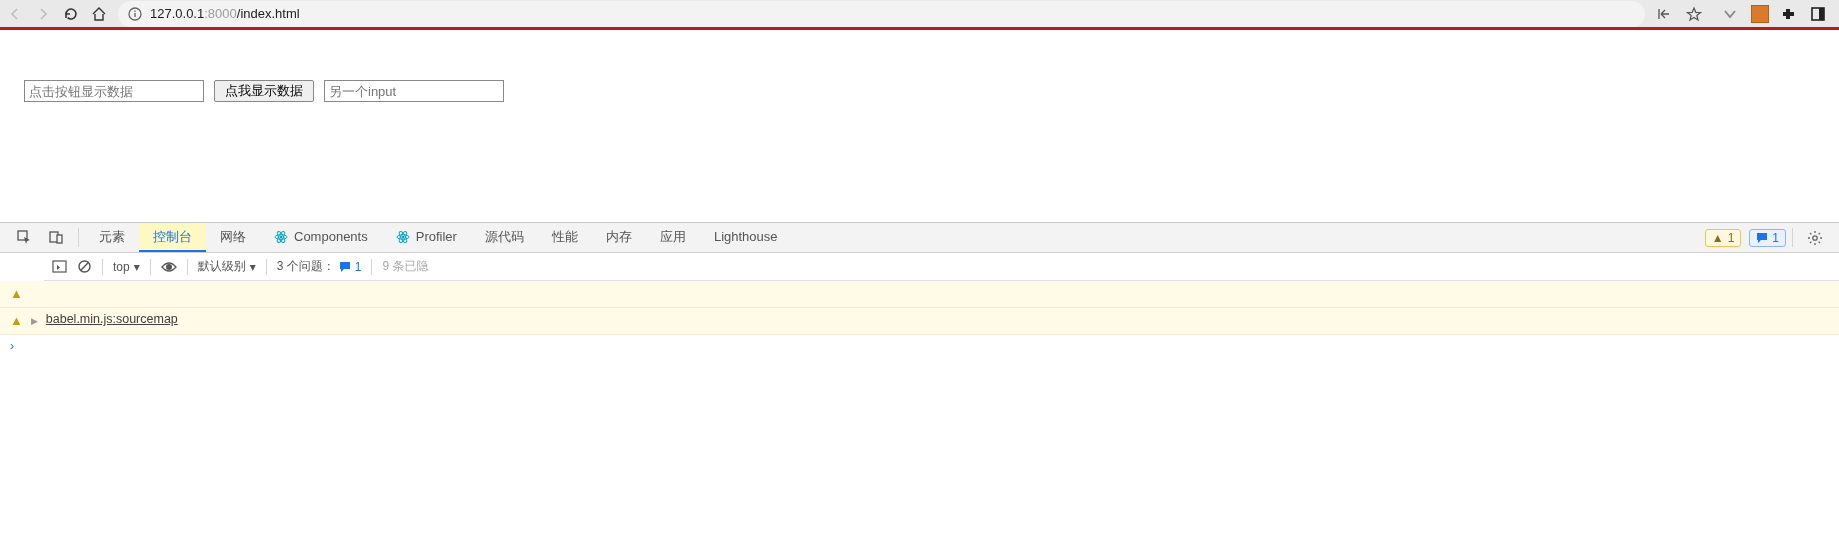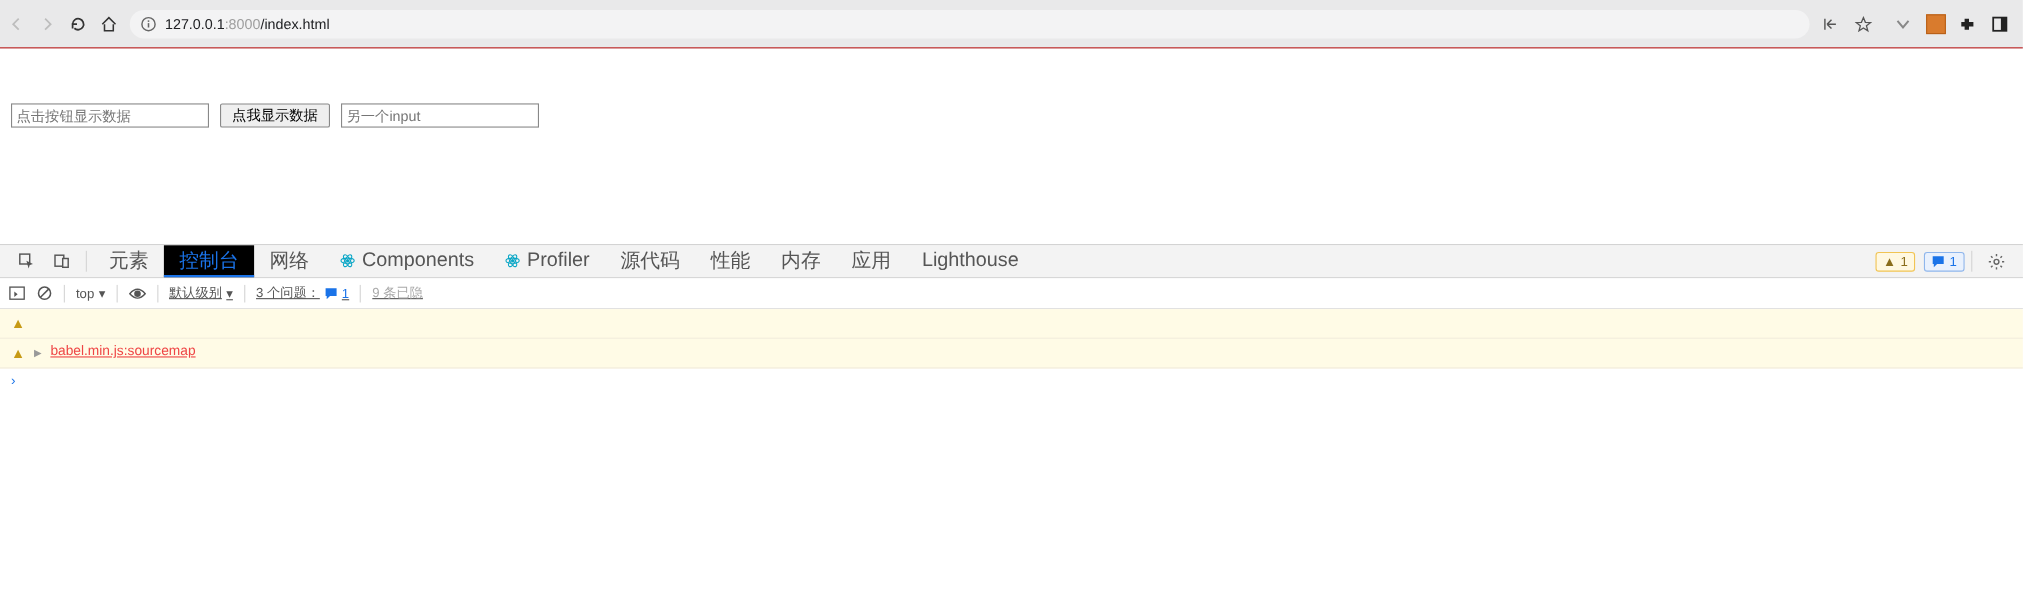--- a/index.html
+++ b/index.html
@@ -1,90 +1,90 @@
 <!DOCTYPE html>
 <html><head>
 <meta charset="utf-8">
 <style>
   * { box-sizing: border-box; margin: 0; padding: 0; font-family: -apple-system, "Segoe UI", Arial, sans-serif; }
   body { width: 1839px; height: 542px; background: #fff; overflow: hidden; font-size: 13px; color: #333; }
 
   
   .browser-bar {
-    height: 44px; background: #e9e9ea; border-bottom: 1px solid #b91c1c;
+    height: 30px; background: #e9e9ea; border-bottom: 3px solid #b91c1c;
     display: flex; align-items: center; padding: 0 6px; gap: 10px;
   }
   .nav-btn { width: 18px; height: 18px; display:flex; align-items:center; justify-content:center; color:#555; cursor:pointer; }
   .nav-btn.disabled { color:#bdbdbd; }
   .addr-wrap {
     flex: 1; height: 26px; background: #f3f3f4; border-radius: 14px;
     display:flex; align-items:center; padding: 0 10px; gap:8px; color:#555;
   }
   .addr-host { color:#202124; }
   .addr-rest { color:#202124; }
   .addr-sep { color:#9e9e9e; }
   .right-icons { display:flex; align-items:center; gap:12px; padding-right:6px; }
   .pg-avatar { width:18px; height:18px; background:#d97b2d; border:1px solid #b86018; }
   .ext-plus { font-size:18px; font-weight:bold; color:#222; }
 
   
-  .page-content { padding: 50px 10px 0 10px; display:flex; gap:10px; }
+  .page-content { padding: 50px 10px 0 10px; display:flex; gap:10px;margin-left:14px; }
   .page-content input[type=text] {
     width: 180px; height: 22px; border:1px solid #888; padding:1px 4px; font-size:13px;
   }
   .page-content button {
     height:22px; border:1px solid #888; background:#efefef; padding:0 10px; font-size:13px;
     border-radius:2px; cursor:pointer;
   }
 
   
   .devtools {
     position:absolute; left:0; right:0; bottom:0; height:320px;
     display:flex; flex-direction:column; background:#fff; border-top:1px solid #c9c9c9;
   }
   .dt-tabs {
     height:30px; border-bottom:1px solid #d0d0d0; background:#f3f3f3;
     display:flex; align-items:stretch; padding:0 8px; gap:0;
   }
   .dt-tab-btn {
     display:flex; align-items:center; gap:6px; padding:0 14px; color:#555;
-    border-bottom:2px solid transparent; cursor:pointer; font-size:18px;
+    border-bottom:2px solid transparent; cursor:pointer; font-size:13px;
   }
   .dt-tab-btn.icon-only { padding:0 8px; }
-  .dt-tab-btn.active { color:#1a73e8; border-bottom-color:#1a73e8; background:#000000; }
+  .dt-tab-btn.active { color:#1a73e8; border-bottom-color:#1a73e8; background:#fef9c3; }
   .dt-sep { width:1px; background:#d4d4d4; margin:5px 6px; }
   .dt-spacer { flex:1; }
   .badge-warn, .badge-info {
     display:flex; align-items:center; gap:4px; border:1px solid; border-radius:3px;
     padding:0 6px; height:18px; align-self:center; font-size:12px;
   }
   .badge-warn { border-color:#f1c453; background:#fff8e1; color:#8a6d1b; }
   .badge-info { border-color:#8fb6ec; background:#e9f1fd; color:#1a73e8; }
   .gear { color:#666; display:flex; align-items:center; padding:0 8px; }
 
   .dt-toolbar {
     height:28px; border-bottom:1px solid #e1e1e1; background:#fff;
-    display:flex; align-items:center; padding:0 8px; gap:10px; font-size:12px; color:#555;
+    display:flex; align-items:center; padding:0 8px; gap:10px; font-size:12px; color:#555;margin-left:44px;
   }
   .tb-sep { width:1px; height:16px; background:#d4d4d4; }
   .tb-ctx { display:flex; align-items:center; gap:4px; }
   .tb-filter { flex:1; height:20px; border:none; outline:none; font-size:12px; background:transparent; }
-  .tb-right { display:flex; align-items:flex-end; gap:10px;text-decoration:underline; }
+  .tb-right { display:flex; align-items:flex-end; gap:10px; }
 
   .console-body { flex:1; overflow:auto; font-family: Menlo, Consolas, monospace; font-size:12.5px; }
   .log-row {
     display:flex; align-items:flex-start; gap:8px; padding:4px 10px;
     border-bottom:1px solid #f1eadb;
   }
   .log-warn { background:#fffbe6; color:#5c4b1f; }
   .warn-icon { color:#c79a14; font-size:13px; line-height:18px; }
   .expand-tri { color:#999; font-size:9px; line-height:18px; }
   .log-text { flex:1; line-height:18px; }
   .log-text a { color:#5c4b1f; text-decoration:underline; }
-  .log-src { color:#ef4444; padding-right:6px; text-decoration:underline; }
+  .log-src { color:#404040; padding-right:6px; text-decoration:underline; }
   .prompt-row { display:flex; align-items:center; padding:4px 10px; color:#1a73e8; }
 
   svg { display:block; }
 </style>
 </head>
 <body>
 
 <div class="browser-bar">
   <div class="nav-btn disabled">
     <svg width="16" height="16" viewBox="0 0 16 16">

